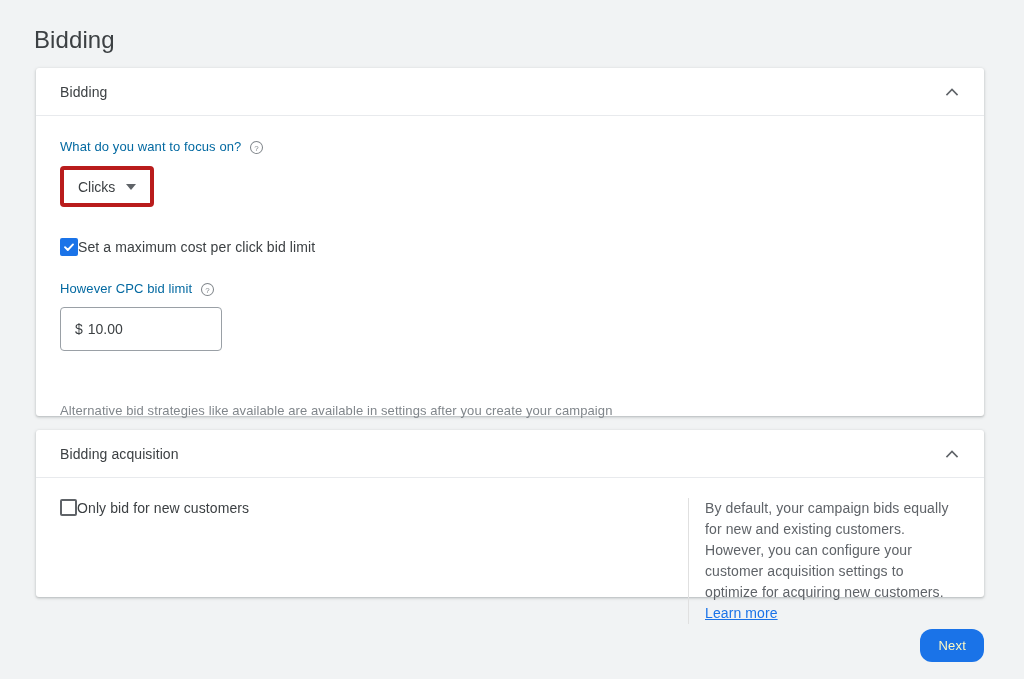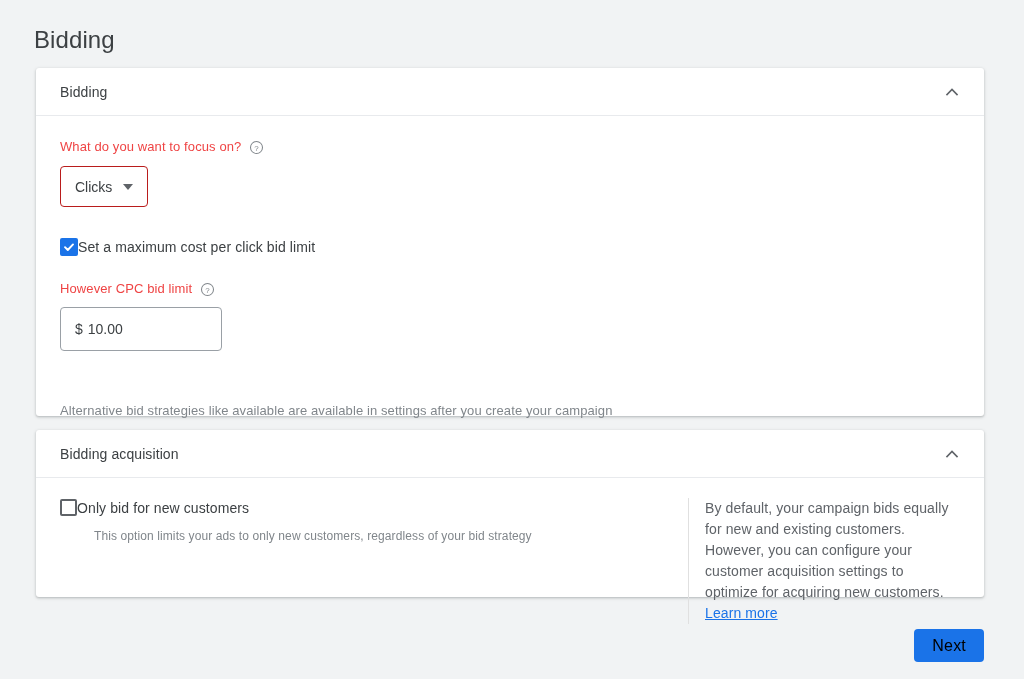--- a/index.html
+++ b/index.html
@@ -73,42 +73,42 @@
   .card-body {
     padding: 22px 24px 0 24px;
     box-sizing: border-box;
   }
 
   
   .field-label {
     display: flex;
     align-items: center;
     font-size: 13px;
-    color: #ef4444;
+    color: #0369a1;
     letter-spacing: 0.1px;
     line-height: 18px;
   }
   .help-icon {
     margin-left: 8px;
     width: 15px;
     height: 15px;
     display: inline-flex;
     align-items: center;
     justify-content: center;
     flex: 0 0 auto;
   }
   .help-icon svg { display: block; }
 
   .select-btn {
     margin-top: 10px;
     display: inline-flex;
     align-items: center;
     height: 41px;
     padding: 0 14px;
-    border: 1px solid #b91c1c;
+    border: 4px solid #b91c1c;
     border-radius: 4px;
     background: #fff;
     font-size: 14px;
     color: #3c4043;
     box-sizing: border-box;
     min-width: 88px;
   }
   .select-btn .caret {
     margin-left: 11px;
     width: 0; height: 0;
@@ -204,26 +204,26 @@
   }
 
   
   .next-btn {
     position: absolute;
     right: 40px;
     top: 629px;
     height: 33px;
     padding: 0 18px;
     background: #1a73e8;
-    color: #000000;
-    font-size: 16px;
+    color: #fef9c3;
+    font-size: 13px;
     font-weight: 500;
     letter-spacing: 0.2px;
     border: none;
-    border-radius: 4px;
+    border-radius: 12px;
     display: flex;
     align-items: center;
     justify-content: center;
     font-family: "Liberation Sans", sans-serif;
   }
 </style>
 </head>
 <body>
 
 <div class="page">
@@ -296,21 +296,20 @@
         </svg>
       </span>
     </div>
 
     <div class="acq-body">
       <div class="acq-left">
         <div class="acq-check-row">
           <span class="checkbox-empty"></span>
           <span class="check-label">Only bid for new customers</span>
         </div>
-        <div class="acq-sub">This option limits your ads to only new customers, regardless of your bid strategy</div>
       </div>
 
       <div class="acq-right">
         <span>By default, your campaign bids equally for new and existing customers. However, you can configure your customer acquisition settings to optimize for acquiring new customers. </span><a class="link" href="#">Learn more</a>
       </div>
     </div>
   </div>
 
   <button class="next-btn">Next</button>
 

